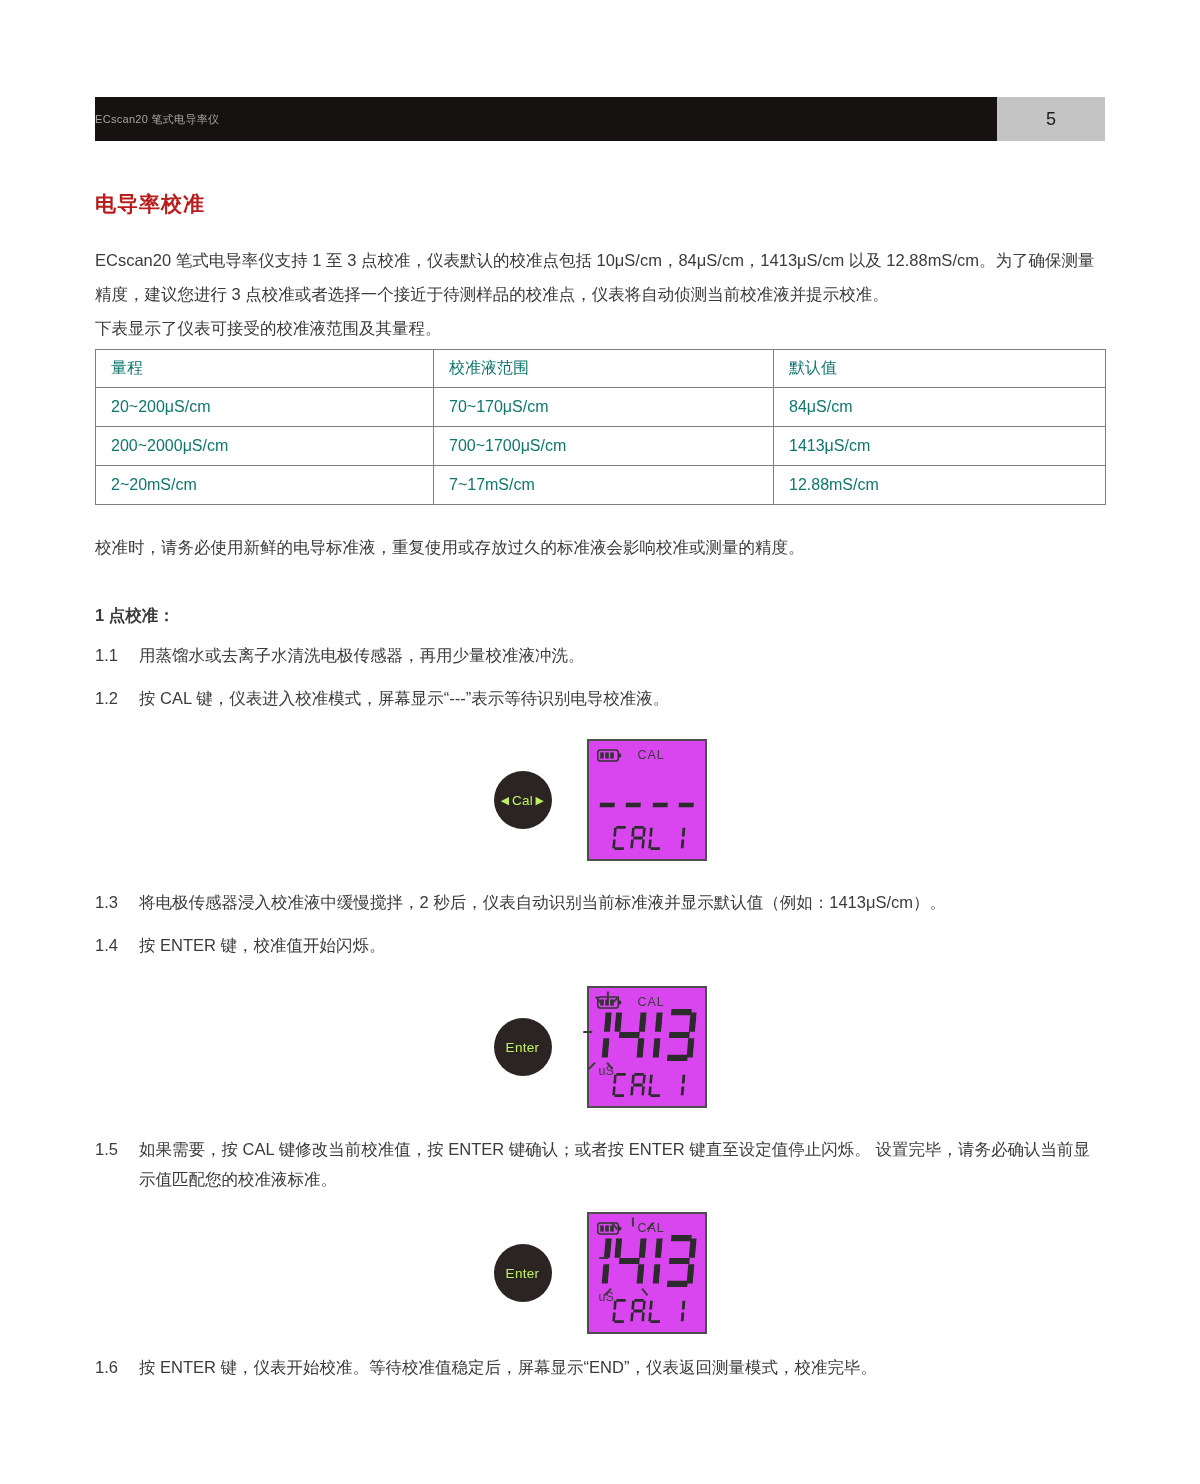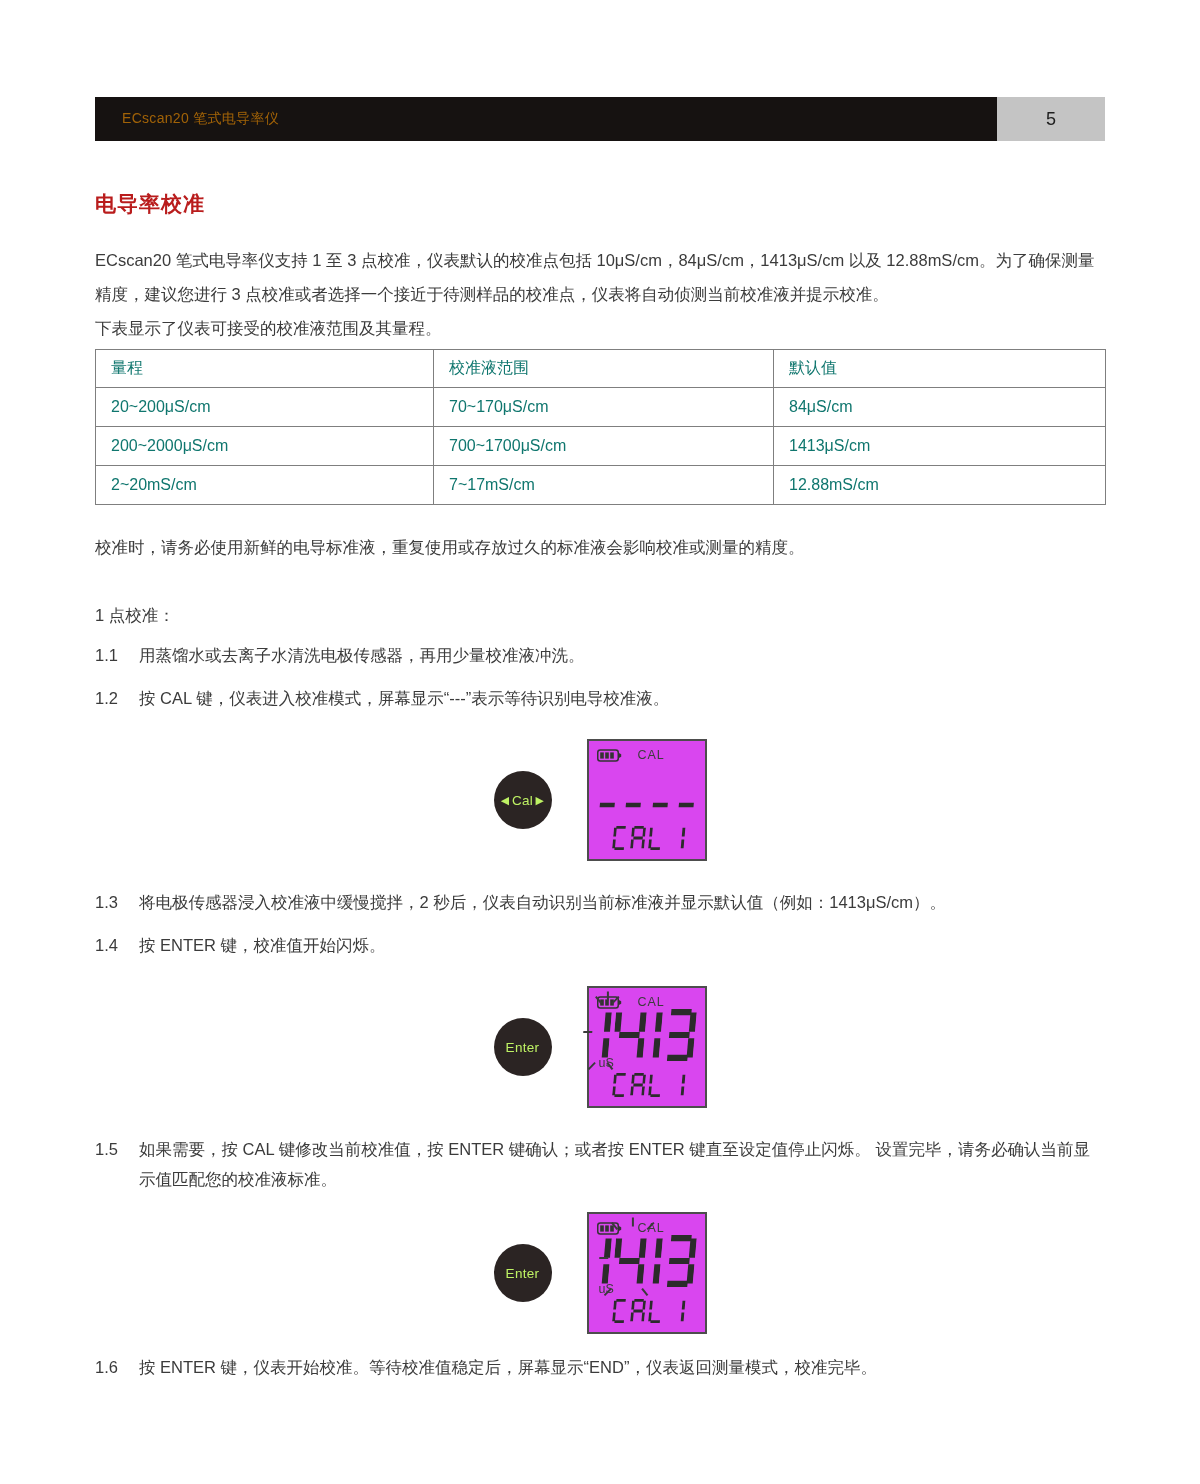--- a/index.html
+++ b/index.html
@@ -9,23 +9,23 @@
     font-family:"Liberation Sans", sans-serif;
     color:#3b3b3b;
     position:relative;
     overflow:hidden;
   }
   .content { margin-left:95px; width:1010px; }
 
   
   .topbar { margin-top:97px; height:44px; display:flex; }
   .topbar-black {
-    flex:1; background:#161211; color:#a16207;
-    display:flex; align-items:center; padding-left:27px;
-    font-size:14px; letter-spacing:0.3px;
+    flex:1; background:#161211; color:#a3a3a3;
+    display:flex; align-items:center; 
+    font-size:11px; letter-spacing:0.3px;
   }
   .page-num {
     width:108px; background:#c4c4c4; color:#1e1e1e;
     display:flex; align-items:center; justify-content:center;
     font-size:18px;
   }
 
   h1.sec-title { margin-top:49px; font-size:21px; font-weight:bold; color:#b91c1c; letter-spacing:1px; }
 
   .para { font-size:16.5px; line-height:34px; text-align:left; }
@@ -34,21 +34,21 @@
 
   table.cal-table { margin-top:4px; width:1010px; border-collapse:collapse; table-layout:fixed; }
   .cal-table th, .cal-table td {
     border:1px solid #7f7f7f; height:39px;
     padding:0 6px 0 15px; text-align:left; vertical-align:middle;
     font-size:16px; font-weight:normal; color:#0f766e;
   }
   .cal-table th { height:38px; }
 
   .caution { margin-top:30px; line-height:24px; }
-  .steps-title { margin-top:44px; line-height:24px; }
+  .steps-title { margin-top:44px; line-height:24px;font-weight:bold; }
 
   .step { display:flex; margin-top:13px; font-size:16.5px; line-height:30px; }
   .step-num { width:44px; flex-shrink:0; }
   .step-text { flex:1; }
 
   
   .illustration { display:flex; justify-content:center; align-items:center; gap:35px; margin:26px 0; }
   .illustration.tight { margin:18px 0; }
   .btn-circle {
     width:58px; height:58px; border-radius:50%;
@@ -61,21 +61,21 @@
     position:relative; background:#d946ef; flex-shrink:0;
   }
   .lcd-batt { position:absolute; left:8px; top:8px; display:block; }
   .lcd-mode {
     position:absolute; left:54%; top:7px; transform:translateX(-50%);
     font-size:12.5px; color:#3d3d3d; letter-spacing:1px;
   }
   .lcd-main  { position:absolute; left:0; right:0; display:flex; justify-content:center; }
   .lcd-main.digits { top:21px; }
   .lcd-main.dashes { top:45px; }
-  .lcd-unit { position:absolute; left:10px; top:68px; font-size:12.5px; color:#3d3d3d; }
+  .lcd-unit { position:absolute; left:10px; top:76px; font-size:12.5px; color:#3d3d3d; }
   .lcd-bottom { position:absolute; left:0; right:0; bottom:9px; display:flex; justify-content:center; padding-left:4px; }
 
   .seg7-char { display:inline-block; position:relative; margin:0 2px; transform:skewX(-5deg); }
   .seg7-char svg { display:block; }
   .tick { position:absolute; width:9px; height:2px; background:#3a3a3a; display:block; }
 </style>
 </head>
 <body>
 
 <div class="content">

